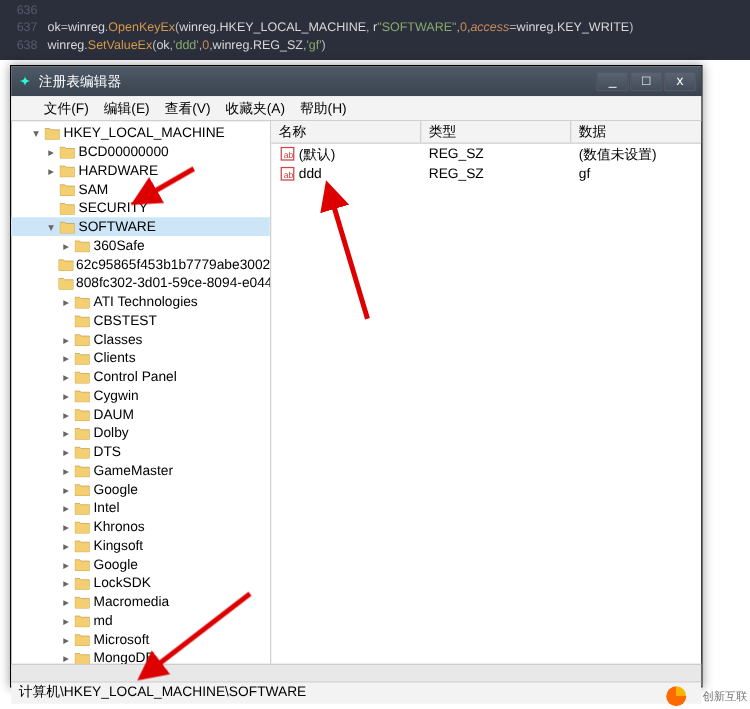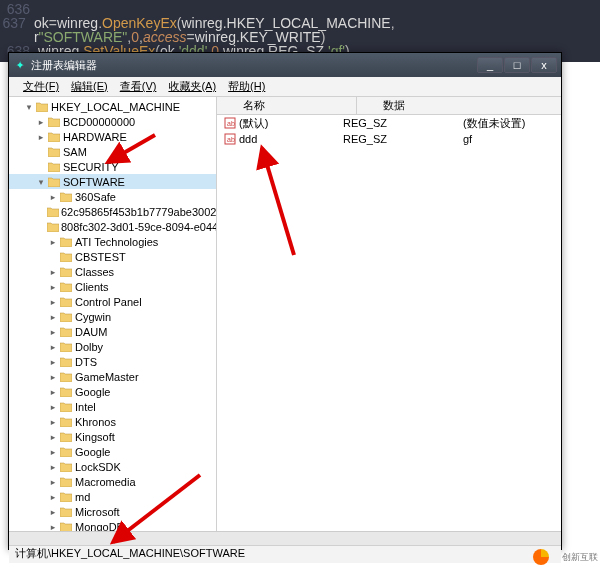--- a/index.html
+++ b/index.html
@@ -1,53 +1,53 @@
 <!DOCTYPE html>
 <html><head>
 <meta charset="utf-8">
 <style>
   * { box-sizing: border-box; margin: 0; padding: 0; font-family: "Segoe UI", Tahoma, sans-serif; }
   body { width: 600px; height: 567px; background: #fff; position: relative; overflow: hidden; }
 
   
-  .code-area { background: #2b2e3b; color: #ccc; font-family: Consolas, monospace; font-size: 14px; padding: 2px 0 4px 0; }
+  .code-area { background: #2b2e3b; color: #ccc; font-family: Consolas, monospace; font-size: 10px; padding: 2px 0 4px 0; }
   .code-line { display: flex; line-height: 14px; }
   .gutter { width: 38px; text-align: right; padding-right: 8px; color: #555b6e; }
   .tok-id { color: #d8d8d8; }
   .tok-fn { color: #d29a4a; text-align: center; }
   .tok-str{ color: #8aa96f; }
   .tok-num{ color: #c58a5a; }
   .tok-kw { color: #c58a5a; font-style: italic; }
   .tok-punc{ color:#bbb; }
 
   
   .win { position: absolute; left: 8px; top: 52px; width: 554px; height: 498px; border: 1px solid #000; background: #fff; box-shadow: 0 0 8px rgba(0,0,0,.4); }
   .titlebar { height: 24px; background: linear-gradient(#4f5a68,#3a434f); color:#fff; display:flex; align-items:center; font-size:11px; padding:0 4px; }
   .titlebar .ticon { width:14px; height:14px; margin-right:4px; display:flex; align-items:center; justify-content:center; color:#2fd; font-size:11px; }
   .win-btns { margin-left:auto; display:flex; gap:1px; }
   .win-btn { width:26px; height:16px; background: linear-gradient(#5a6472,#444d5a); color:#fff; text-align:center; line-height:14px; font-size:11px; border:1px solid #556; border-radius:2px;}
   .win-btn.close { background: linear-gradient(#5a6472,#444d5a);}
-  .menubar { height:20px; background:#f3f3f3; border-bottom:1px solid #d0d0d0; display:flex; font-size:11px; align-items:center; padding:0 8px;text-decoration:underline; }
+  .menubar { height:20px; background:#f3f3f3; border-bottom:1px solid #d0d0d0; display:flex; font-size:11px; align-items:center; padding:0 20px; }
   .menu-item { padding:0 6px; }
 
   .body-area { display:flex; height: calc(100% - 24px - 20px - 18px); }
   .tree-panel { width:208px; border-right:1px solid #d0d0d0; overflow:auto; font-size:11px; padding:2px 0; }
   .list-panel { flex:1; overflow:auto; font-size:11px; }
   .statusbar { height:18px; background:#f3f3f3; border-top:1px solid #d0d0d0; font-size:11px; display:flex; align-items:flex-start; padding:0 6px; }
 
   
   .node { display:flex; align-items:center; height:15px; white-space:nowrap; }
   .toggle { width:12px; text-align:center; color:#666; font-size:9px; }
   .ficon { width:14px; height:12px; margin-right:2px; display:inline-flex; align-items:center; justify-content:center; }
   .ficon svg { width:12px; height:10px; }
   .node.sel { background:#cde6f7; }.d1{padding-left:14px}.d2{padding-left:26px}.d3{padding-left:38px}
 
   
   .list-header { display:flex; background:#f3f3f3; border-bottom:1px solid #d0d0d0; height:18px; align-items:center; position:sticky; top:0; }
-  .col { padding:0 6px; border-right:1px solid #d0d0d0; height:100%; display:flex; align-items:center;margin-left:20px; }
+  .col { padding:0 6px; border-right:1px solid #d0d0d0; height:100%; display:flex; align-items:center; }
   .col.name{width:120px}.col.type{width:120px}.col.data{flex:1; border-right:none;}
   .row { display:flex; height:16px; align-items:center; }
   .row .cell{padding:0 6px}
   .cell.name{width:120px; display:flex; align-items:center;}
   .cell.type{width:120px}
   .cell.data{flex:1}
   .vicon{width:14px;height:14px;margin-right:2px;display:inline-flex;align-items:center;justify-content:center;}
   .vicon svg{width:12px;height:12px;}
 
   .fake-scroll { height:14px; background:#e8e8e8; border-top:1px solid #ccc; }
@@ -355,20 +355,21 @@
             <svg viewBox="0 0 12 10">
               <path d="M0 1h4l1 1h7v7a1 1 0 0 1-1 1H1a1 1 0 0 1-1-1Z" fill="#f3cf72" stroke="#b8923a" stroke-width=".5"></path>
             </svg>
           </span>
           <span>MongoDB</span>
         </div>
       </div>
     <div class="list-panel">
       <div class="list-header">
         <div class="col name">名称</div>
+        <div class="col type">类型</div>
         <div class="col data">数据</div>
       </div>
       <div id="rows">
           <div class="row">
             <span class="cell name">
               <span class="vicon">
                 <svg viewBox="0 0 12 12">
                   <rect x="1" y="1" width="10" height="10" fill="#fff" stroke="#c44" stroke-width="1"></rect>
                   <text x="3" y="9" font-size="7" fill="#c44">ab</text>
                 </svg>

